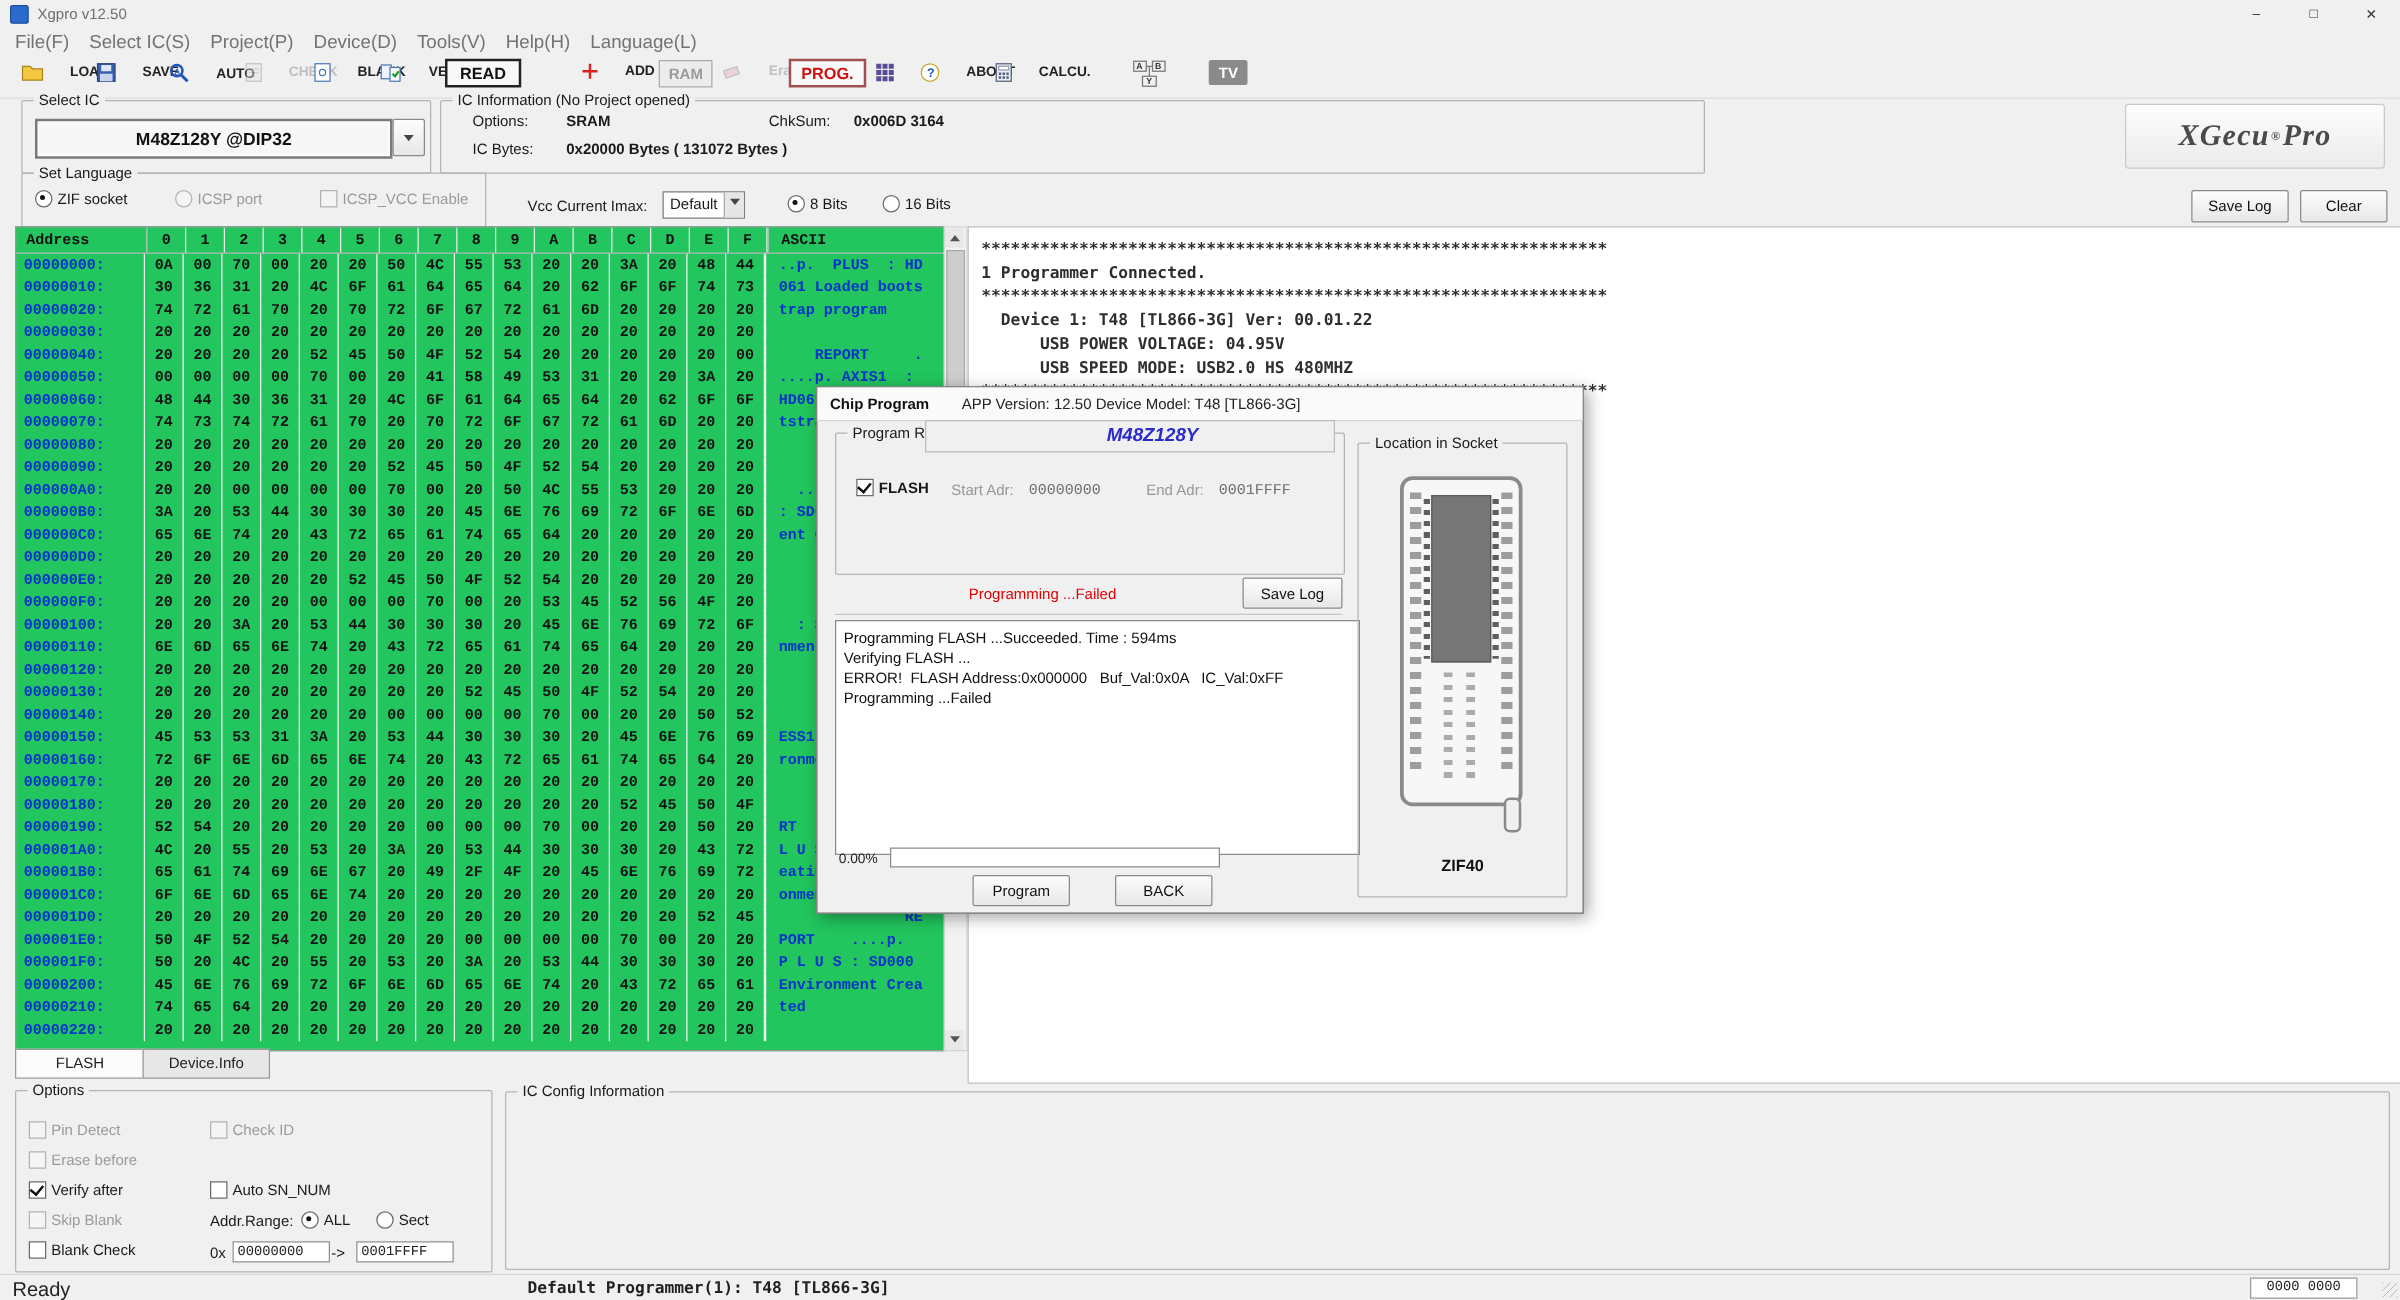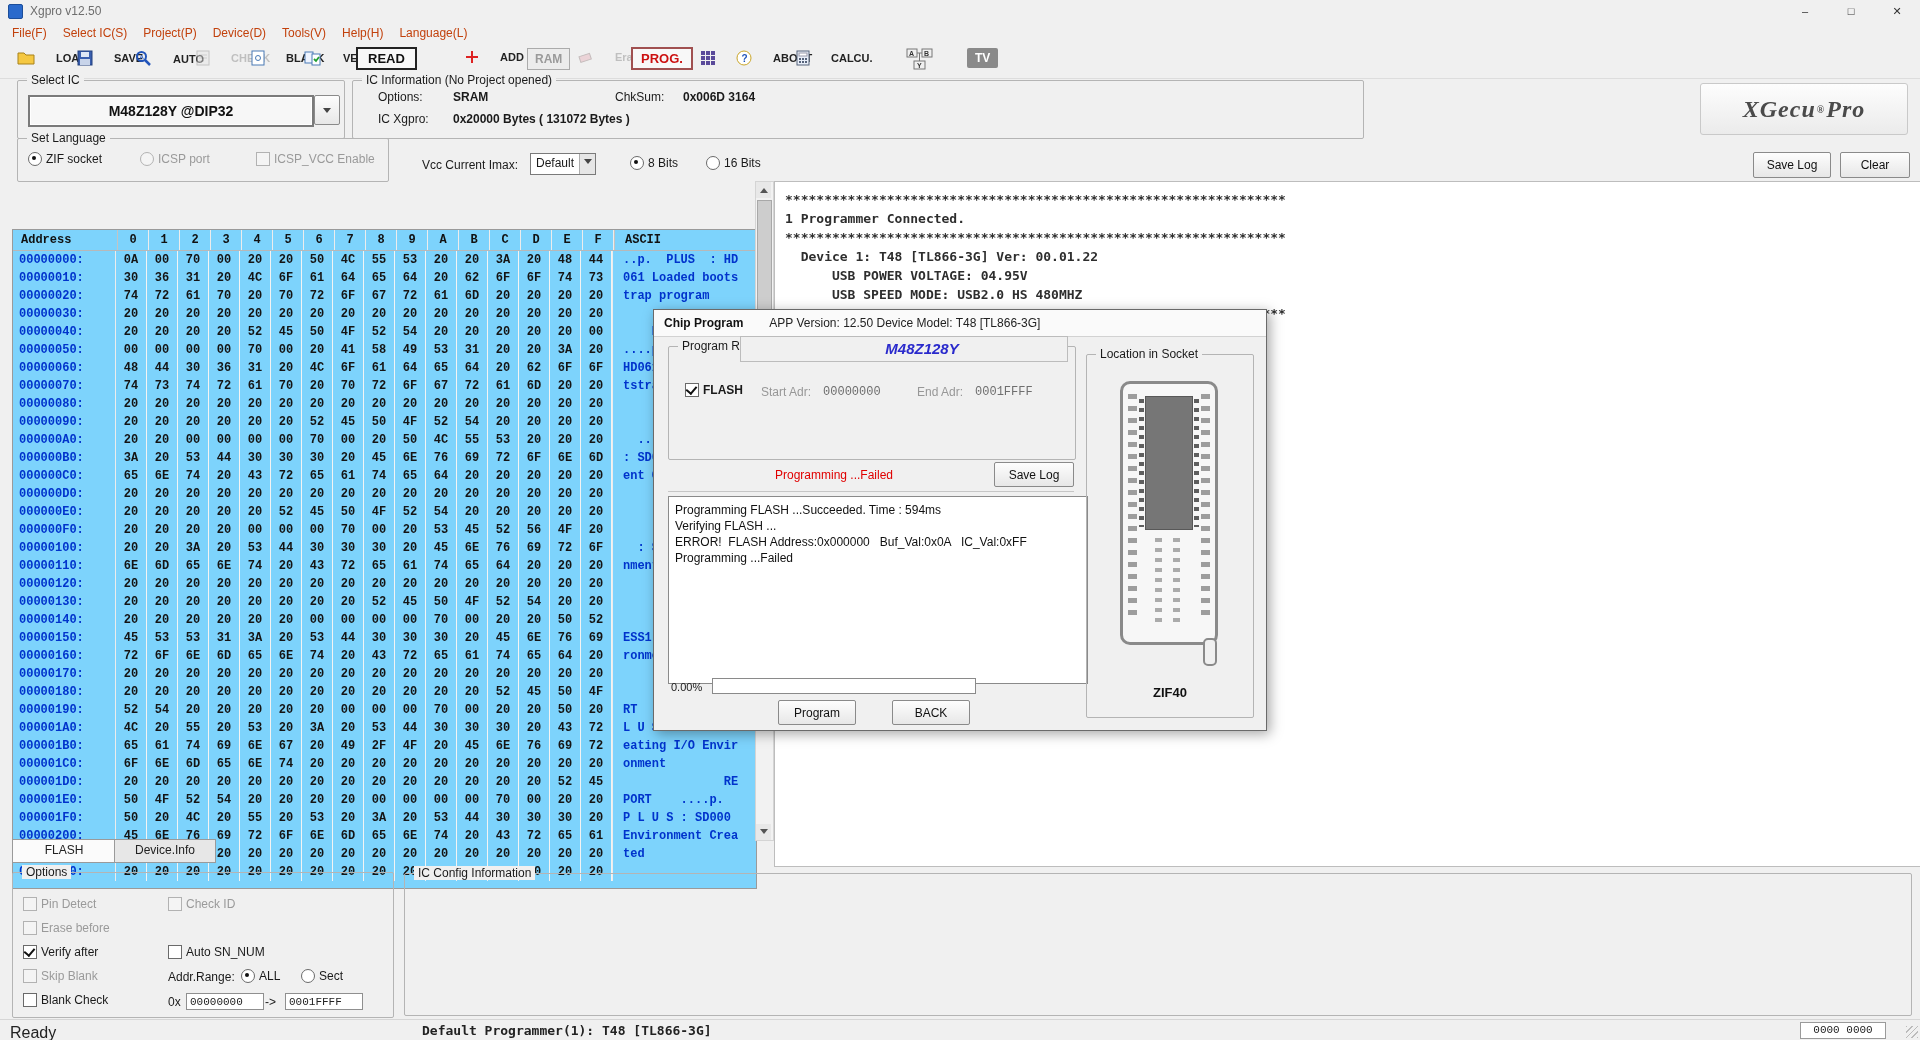--- a/index.html
+++ b/index.html
@@ -9,21 +9,21 @@
   
   .titlebar{position:absolute;left:0;top:0;width:100%;height:22px;background:#f0f0f0;
     border-bottom:1px solid #e3e3e3;display:flex;align-items:center;}
   .appicon{width:13px;height:13px;margin-left:8px;background:#2a6acc;border:1px solid #1c4e9a;border-radius:2px;flex:none;}
   .title-text{margin-left:7px;font-size:12px;color:#6e6e6e;}
   .winbtns{margin-left:auto;display:flex;height:100%;}
   .wbtn{width:46px;height:100%;display:flex;align-items:center;justify-content:center;font-size:11px;color:#333;}
 
   .menubar{position:absolute;left:0;top:22px;width:100%;height:22px;background:#f0f0f0;
     display:flex;align-items:center;padding-left:4px;border-bottom:1px solid #e8e8e8;}
-  .menu-item{padding:2px 8px;font-size:12px;color:#c2410c;}
+  .menu-item{padding:2px 8px;font-size:15px;color:#737373;}
 
   .toolbar{position:absolute;left:0;top:44px;width:100%;height:34px;background:#f0f0f0;border-bottom:1px solid #ddd;}
   .titem{position:absolute;top:6px;display:flex;align-items:center;gap:21px;font-size:11px;font-weight:bold;color:#222;}
   .titem svg{flex:none;}
   .dim{opacity:.5;}
   .dim .tlabel{color:#909090;}
   .boxbtn{border:2px solid #222;padding:2px 10px;font-weight:bold;font-size:13px;background:#f8f8f8;color:#111;}
   .progbtn{border:2px solid #a05050;padding:2px 8px;font-weight:bold;font-size:13px;background:#f8f8f8;color:#cc1111;}
   .rambtn{border:1px solid #ababab;padding:3px 7px;font-weight:bold;font-size:12px;background:#ececec;color:#9a9a9a;}
   .tvbtn{background:#8a8a8a;color:#fff;padding:3px 8px;border-radius:2px;font-weight:bold;font-size:12px;}
@@ -57,22 +57,22 @@
   .combo .txt{flex:1;padding:2px 5px 0 5px;font-size:12px;}
   .combo .cb-arrow{width:17px;background:#e6e6e6;border-left:1px solid #adadad;display:flex;align-items:flex-start;justify-content:center;}
 
   
   .logo{position:absolute;left:1700px;top:83px;width:206px;height:50px;background:linear-gradient(#fdfdfd,#ebebeb);
     border:1px solid #c9c9c9;border-radius:3px;display:flex;align-items:center;justify-content:center;
     font-family:"Liberation Serif",serif;font-style:italic;font-weight:bold;font-size:24px;color:#4a4a4a;letter-spacing:1px;}
   .logo sup{font-size:10px;margin:0 1px;}
 
   
-  .hex{position:absolute;left:12px;top:181px;width:743px;height:658px;background:#7dd3fc;border:1px solid #9a9a9a;
-    font-family:"Liberation Mono",monospace;font-weight:bold;font-size:12px;overflow:hidden;margin-top:48px;}
+  .hex{position:absolute;left:12px;top:181px;width:743px;height:658px;background:#22c55e;border:1px solid #9a9a9a;
+    font-family:"Liberation Mono",monospace;font-weight:bold;font-size:12px;overflow:hidden;}
   .hex-header{display:flex;height:20px;line-height:20px;border-bottom:1px solid #b8b8b8;color:#111;}
   .hx-addr-h{width:96px;padding-left:8px;border-right:1px solid #c4c4c4;flex:none;}
   .hx-col{width:30px;text-align:center;border-right:1px solid #ececec;flex:none;}
   .hx-ascii-h{flex:1;padding-left:10px;border-left:1px solid #c4c4c4;}
   .hx-row{display:flex;height:18px;line-height:18px;}
   .hx-addr{width:96px;padding-left:6px;color:#0033cc;border-right:1px solid #ececec;flex:none;}
   .hx-b{width:30px;text-align:center;color:#141414;border-right:1px solid #f3f3f3;flex:none;}
   .hx-ascii{flex:1;padding-left:10px;color:#0033cc;white-space:pre;border-left:1px solid #ececec;}
 
   
@@ -297,21 +297,21 @@
         <span class="arr-down"></span>
       </div>
   </div>
 
   <div class="grp" style="left:352px;top:80px;width:1010px;height:57px">
     <span class="grp-label">IC Information (No Project opened)</span>
     <span class="statictext" style="left:25px;top:9px">Options:</span>
     <span class="statictext b" style="left:100px;top:9px">SRAM</span>
     <span class="statictext" style="left:262px;top:9px">ChkSum:</span>
     <span class="statictext b" style="left:330px;top:9px">0x006D 3164</span>
-    <span class="statictext" style="left:25px;top:31px">IC Xgpro:</span>
+    <span class="statictext" style="left:25px;top:31px">IC Bytes:</span>
     <span class="statictext b" style="left:100px;top:31px">0x20000 Bytes ( 131072 Bytes )</span>
   </div>
 
   <div class="logo">
     <span>XGecu</span>
       <sup>®</sup>
       <span> Pro</span>
   </div>
 
   <div class="grp" style="left:17px;top:138px;width:370px;height:42px">

